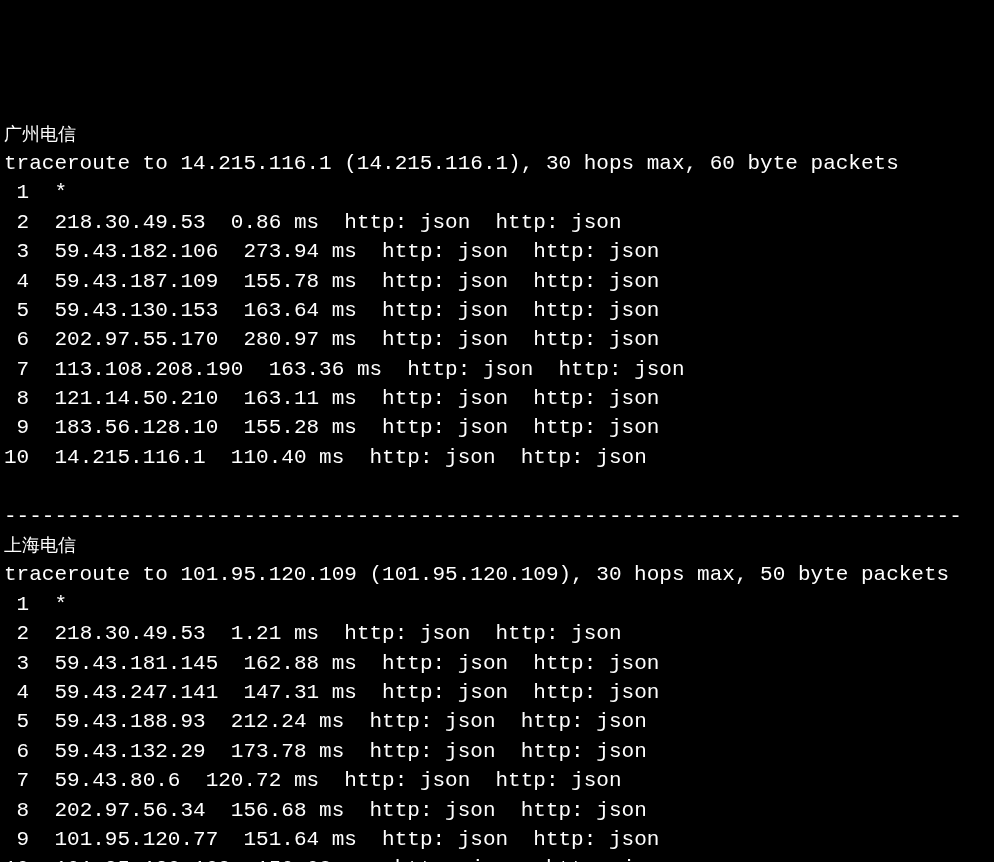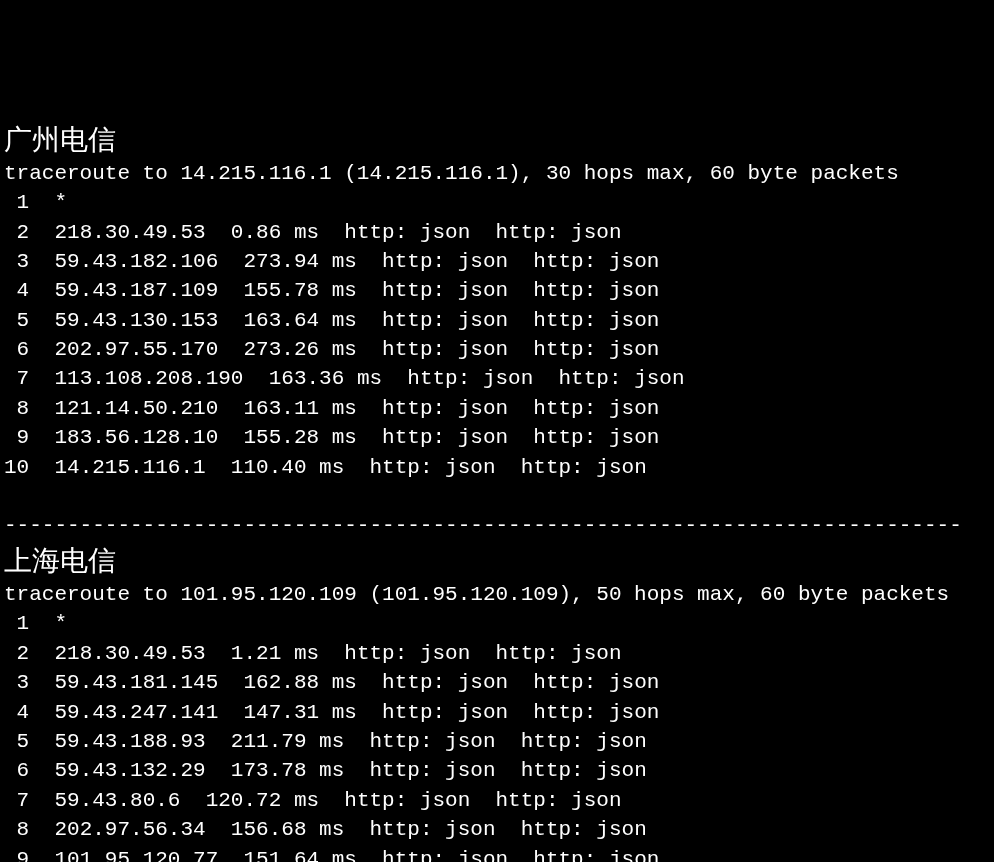--- a/index.html
+++ b/index.html
@@ -13,21 +13,21 @@
       font-family: 'Courier New', Consolas, monospace;
       font-size: 21px;
       line-height: 1.4;
       padding: 2px 4px;
       width: 994px;
       white-space: pre-wrap;
       word-wrap: break-word;
     }
     .section-title {
       font-family: SimSun, 'Microsoft YaHei', sans-serif;
-      font-size: 28px;
+      font-size: 18px;
     }
     .traceroute-header {
       font-family: 'Courier New', Consolas, monospace;
     }
     .hop-line {
       font-family: 'Courier New', Consolas, monospace;
     }
     .separator {
       font-family: 'Courier New', Consolas, monospace;
     }
@@ -37,34 +37,34 @@
 
 
 
 <div><span class="section-title">广州电信</span>
 <span class="traceroute-header">traceroute to 14.215.116.1 (14.215.116.1), 30 hops max, 60 byte packets</span>
 <span class="hop-line"><span> 1</span>  <span>*</span></span>
 <span class="hop-line"><span> 2</span>  <span>218.30.49.53  0.86 ms  http: json  http: json</span></span>
 <span class="hop-line"><span> 3</span>  <span>59.43.182.106  273.94 ms  http: json  http: json</span></span>
 <span class="hop-line"><span> 4</span>  <span>59.43.187.109  155.78 ms  http: json  http: json</span></span>
 <span class="hop-line"><span> 5</span>  <span>59.43.130.153  163.64 ms  http: json  http: json</span></span>
-<span class="hop-line"><span> 6</span>  <span>202.97.55.170  273.26 ms  http: json  http: json</span></span>
+<span class="hop-line"><span> 6</span>  <span>202.97.55.170  280.97 ms  http: json  http: json</span></span>
 <span class="hop-line"><span> 7</span>  <span>113.108.208.190  163.36 ms  http: json  http: json</span></span>
 <span class="hop-line"><span> 8</span>  <span>121.14.50.210  163.11 ms  http: json  http: json</span></span>
 <span class="hop-line"><span> 9</span>  <span>183.56.128.10  155.28 ms  http: json  http: json</span></span>
 <span class="hop-line"><span>10</span>  <span>14.215.116.1  110.40 ms  http: json  http: json</span></span>
 
 <span class="separator">----------------------------------------------------------------------------</span>
 <span class="section-title">上海电信</span>
-<span class="traceroute-header">traceroute to 101.95.120.109 (101.95.120.109), 50 hops max, 60 byte packets</span>
+<span class="traceroute-header">traceroute to 101.95.120.109 (101.95.120.109), 30 hops max, 50 byte packets</span>
 <span class="hop-line"><span> 1</span>  <span>*</span></span>
 <span class="hop-line"><span> 2</span>  <span>218.30.49.53  1.21 ms  http: json  http: json</span></span>
 <span class="hop-line"><span> 3</span>  <span>59.43.181.145  162.88 ms  http: json  http: json</span></span>
 <span class="hop-line"><span> 4</span>  <span>59.43.247.141  147.31 ms  http: json  http: json</span></span>
-<span class="hop-line"><span> 5</span>  <span>59.43.188.93  211.79 ms  http: json  http: json</span></span>
+<span class="hop-line"><span> 5</span>  <span>59.43.188.93  212.24 ms  http: json  http: json</span></span>
 <span class="hop-line"><span> 6</span>  <span>59.43.132.29  173.78 ms  http: json  http: json</span></span>
 <span class="hop-line"><span> 7</span>  <span>59.43.80.6  120.72 ms  http: json  http: json</span></span>
 <span class="hop-line"><span> 8</span>  <span>202.97.56.34  156.68 ms  http: json  http: json</span></span>
 <span class="hop-line"><span> 9</span>  <span>101.95.120.77  151.64 ms  http: json  http: json</span></span>
 <span class="hop-line"><span>10</span>  <span>101.95.120.109  150.08 ms  http: json  http: json</span></span>
 
 </div>
 
 
 

